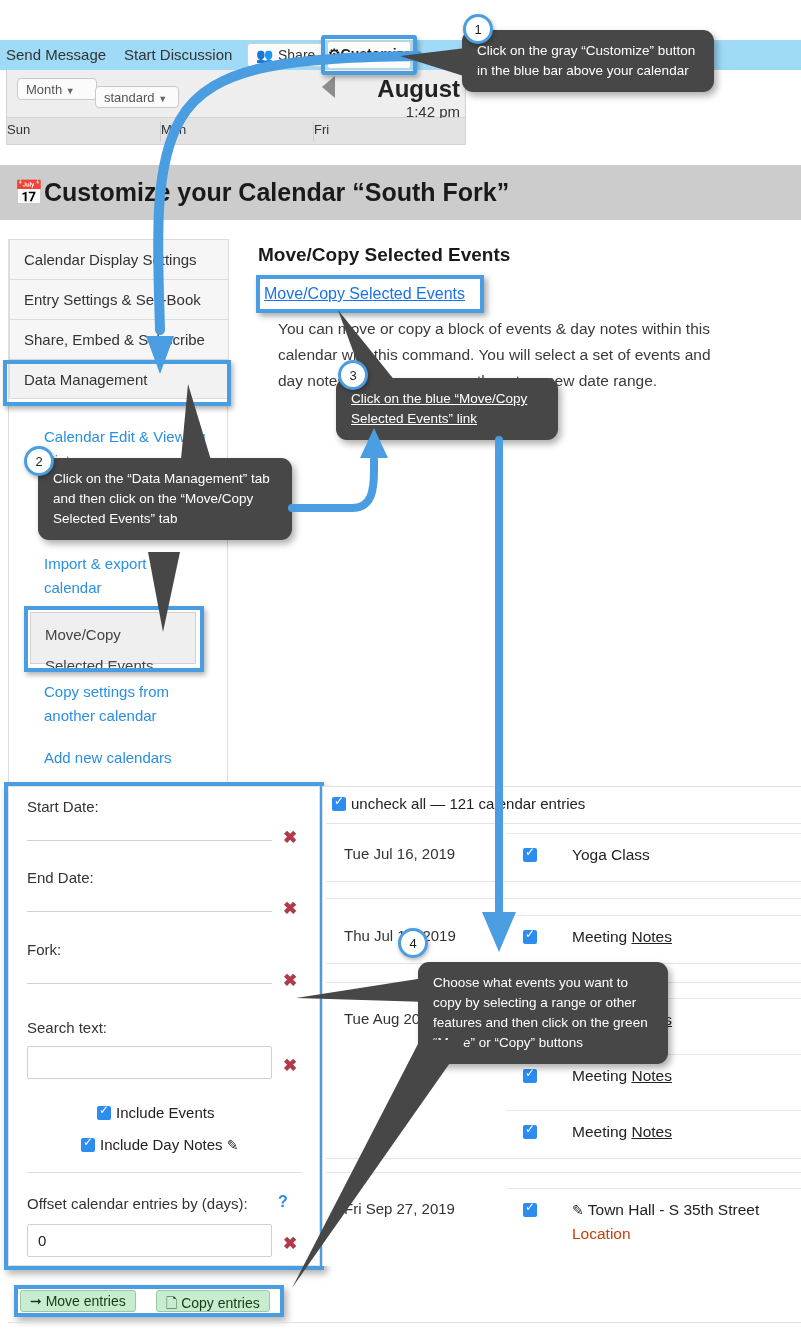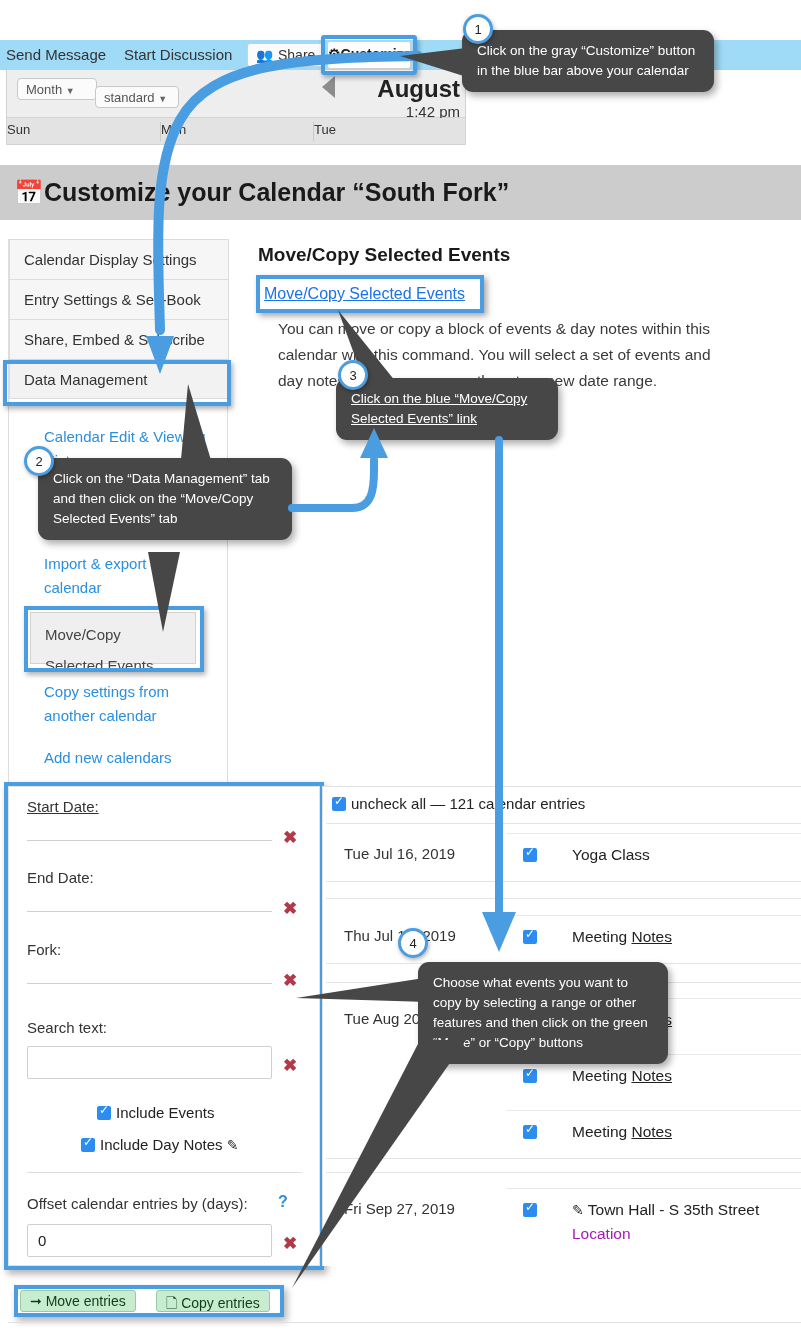--- a/index.html
+++ b/index.html
@@ -138,21 +138,21 @@
     position:absolute; left:4px; top:782px; width:320px; height:488px;
     border:4px solid #4a9de0; box-shadow:3px 4px 7px rgba(0,0,0,.3); pointer-events:none;
   }
   .fld-label{ position:absolute; left:18px; font-size:15px; color:#333; white-space:nowrap;}
   .fld-line{
     position:absolute; left:18px; width:245px; height:1px; background:#cfcfcf;
   }
   .fld-x{
     position:absolute; font-size:17px; font-weight:bold; color:#b03a48;
   }
-  #lbl-start{ top:11px;text-decoration:underline;} #line-start{ top:53px;} #x-start{ left:274px; top:40px;}
+  #lbl-start{ top:11px;} #line-start{ top:53px;} #x-start{ left:274px; top:40px;}
   #lbl-end{  top:82px;} #line-end{  top:124px;} #x-end{  left:274px; top:111px;}
   #lbl-tags{ top:154px;} #line-tags{ top:196px;} #x-tags{ left:274px; top:183px;}
   #lbl-search{ top:232px;}
   #search-box{
     position:absolute; left:18px; top:259px; width:245px; height:33px;
     background:#fff; border:1px solid #cfcfcf; border-radius:2px;
   }
   #x-search{ left:274px; top:268px;}
   .chk-row{ position:absolute; font-size:15px; color:#222; white-space:nowrap; }
   #chk-events{ left:88px; top:317px; }
@@ -202,21 +202,21 @@
     position:absolute; left:18px; font-size:15px; color:#333; white-space:nowrap;
   }
   .ev-row{
     position:absolute; left:180px; width:295px; border-top:1px solid #e8e8e8; height:48px;
   }
   .ev-cb{ position:absolute; left:17px; top:14px; }
   .ev-title{
     position:absolute; left:66px; top:12px; font-size:15.5px; color:#222; white-space:nowrap;
   }
   .ul{ text-decoration:underline; }
-  .blue-link{ color:#a21caf; }
+  .blue-link{ color:#c2410c; }
   .row-sep{ position:absolute; left:0; width:475px; height:1px; background:#e4e4e4;}
   #page-bottom-rule{ position:absolute; left:8px; top:1322px; width:793px; height:1px; background:#e0e0e0;}
 
   
   .bubble{
     position:absolute; background:#474747; border-radius:11px; color:#fff;
     font-size:13.5px; line-height:20px; padding:11px 14px 11px 15px;
     box-shadow:3px 4px 7px rgba(0,0,0,.32);
   }
   .badge{
@@ -260,21 +260,21 @@
     <div class="tb-sel" id="tb-standard">
       <span>standard</span> <span class="caret">▼</span>
     </div>
   </div>
   <div id="cal-prev"></div>
   <div id="cal-month">August</div>
   <div id="cal-time">1:42 pm</div>
   <div id="dow-row">
     <div class="dow" id="dow0">Sun</div>
     <div class="dow" id="dow1">Mon</div>
-    <div class="dow" id="dow2">Tue</div>
+    <div class="dow" id="dow2">Fri</div>
   </div>
 </div>
 <div id="bb-customize-hl"></div>
 
 <div id="page-header"></div>
 <div id="page-title"><span id="cal-ico">📅</span><span>Customize your Calendar “South Fork”</span></div>
 
 <div id="nav-col">
   <div class="nav-tab" id="nt0">Calendar Display Settings</div>
   <div class="nav-tab" id="nt1">Entry Settings &amp; Self-Book</div>

